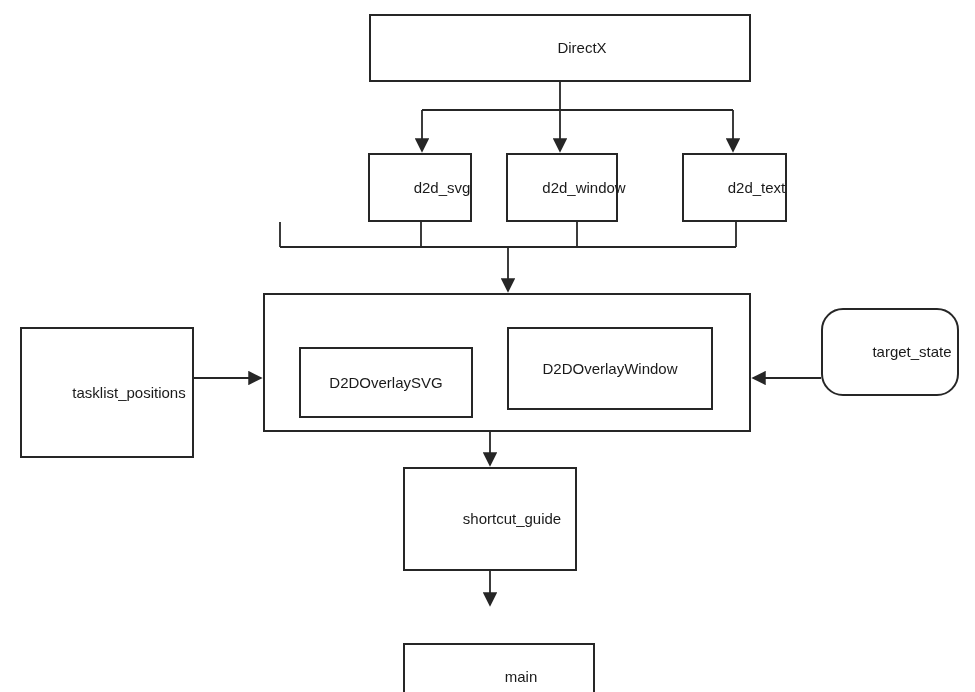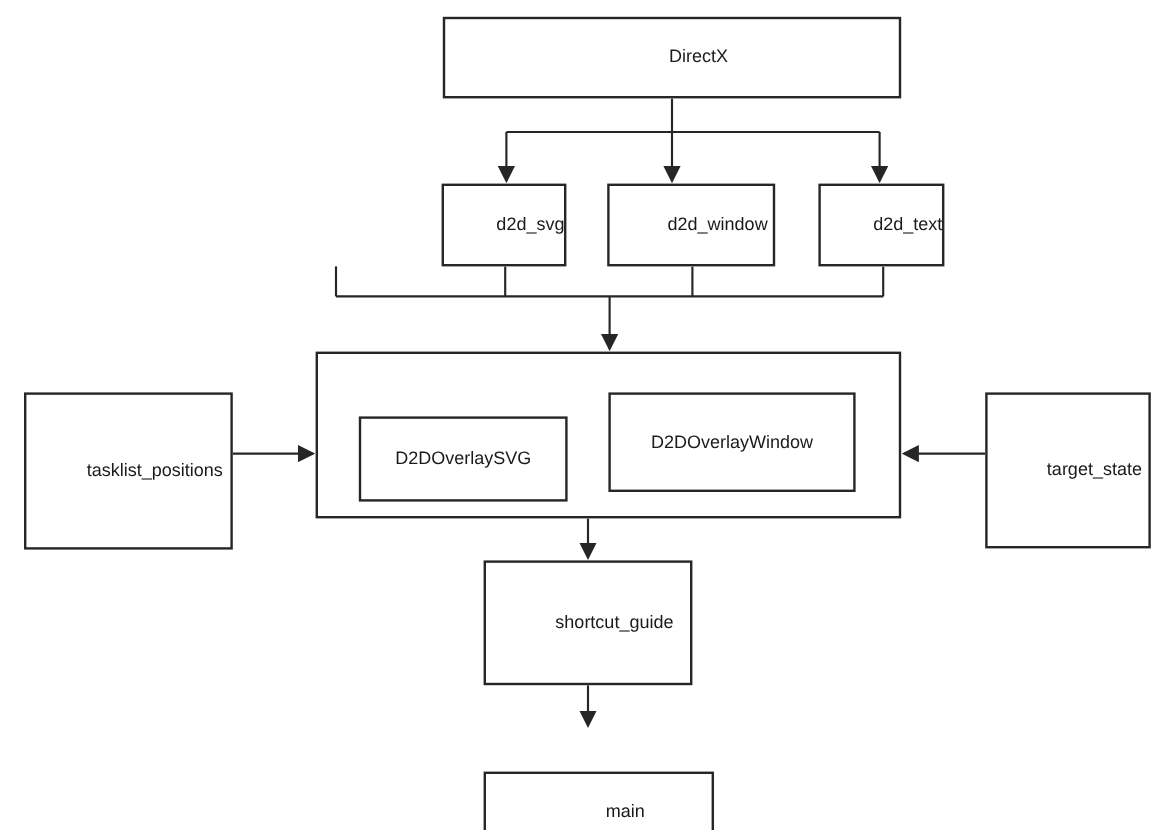--- a/index.html
+++ b/index.html
@@ -60,27 +60,27 @@
     align-items: center;
     justify-content: center;
     font-size: 15px;
     white-space: nowrap;
   }
 
   
   #node-directx            { left: 369px; top: 14px;  width: 382px; height: 68px; }
   #node-animation          { left: 228px; top: 153px; width: 105px; height: 69px; }
   #node-d2d-svg            { left: 368px; top: 153px; width: 104px; height: 69px; }
-  #node-d2d-window         { left: 506px; top: 153px; width: 140px; height: 69px; text-align: center; }
+  #node-d2d-window         { left: 506px; top: 153px; width: 112px; height: 69px; text-align: center; }
   #node-d2d-text           { left: 682px; top: 153px; width: 105px; height: 69px; }
   #node-overlay-window     { left: 263px; top: 293px; width: 488px; height: 139px; }
   #node-d2d-overlay-svg    { left: 34px;  top: 32px;  width: 174px; height: 71px; margin-top: 20px; }
   #node-d2d-overlay-window { left: 242px; top: 32px;  width: 206px; height: 83px; text-align: right; }
   #node-tasklist-positions { left: 20px;  top: 327px; width: 174px; height: 131px; }
-  #node-target-state       { left: 821px; top: 327px; width: 138px; height: 130px; }
+  #node-target-state       { left: 821px; top: 308px; width: 138px; height: 88px; border-radius: 22px; }
   #node-shortcut-guide     { left: 403px; top: 467px; width: 174px; height: 104px; }
   #node-main               { left: 403px; top: 643px; width: 192px; height: 68px; }
 </style>
 </head>
 <body>
 
 <div class="stage">
 
   <svg class="edges" viewBox="0 0 975 692" xmlns="http://www.w3.org/2000/svg">
     <defs>

